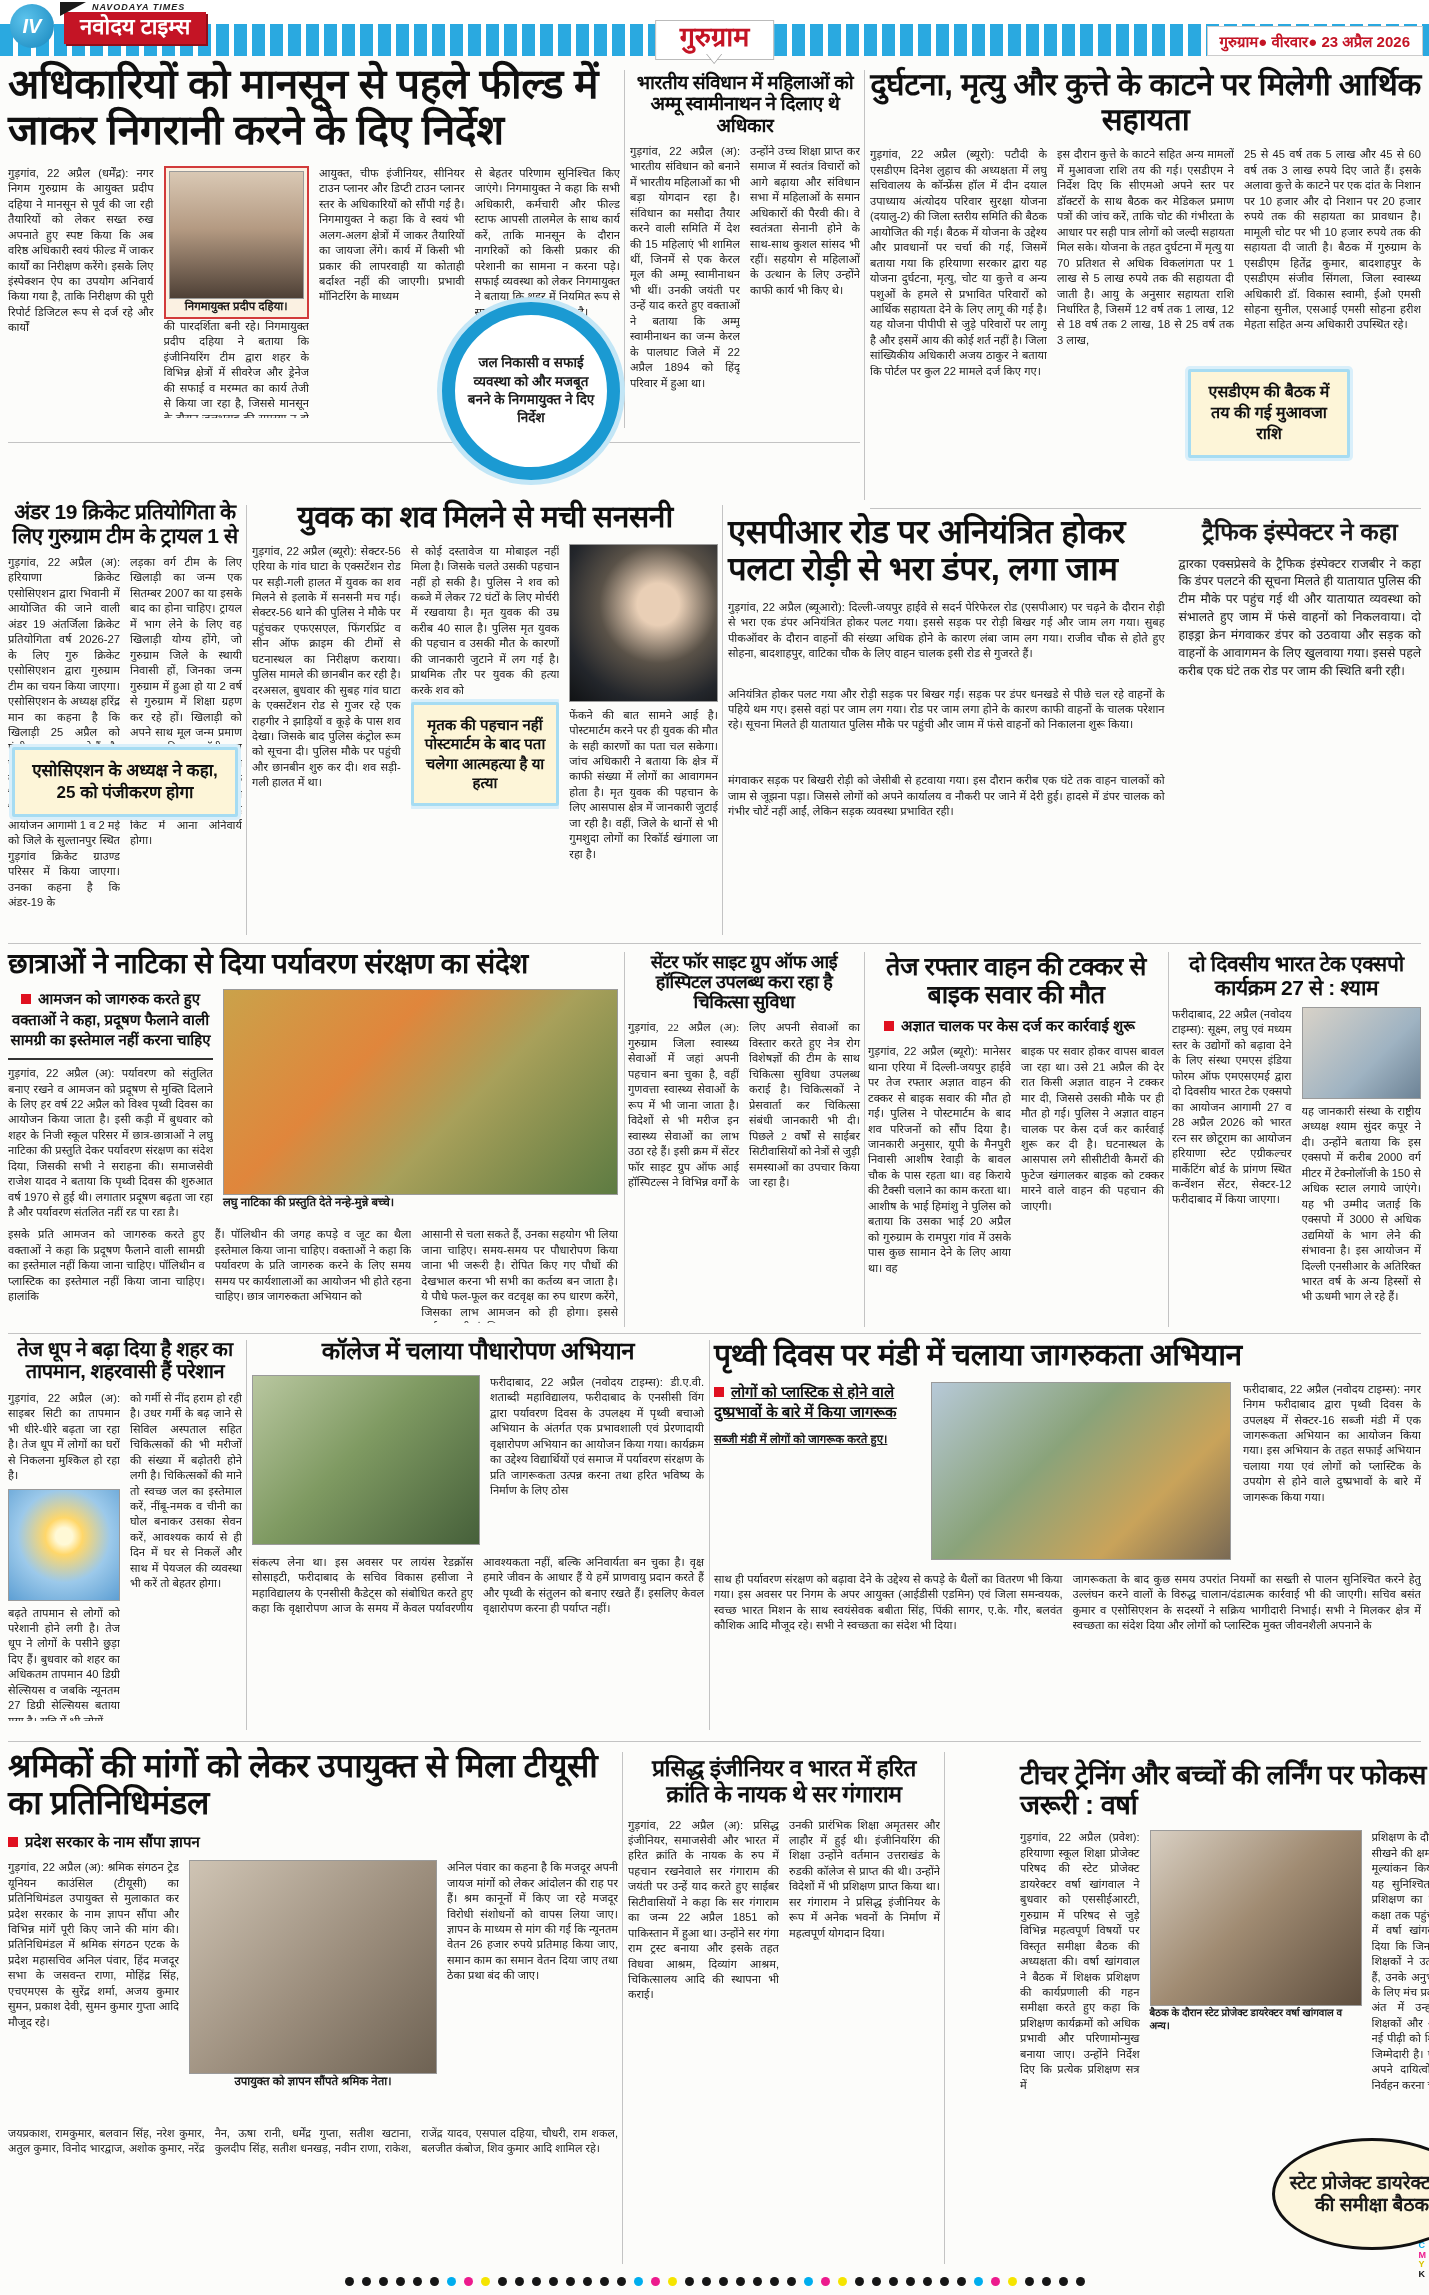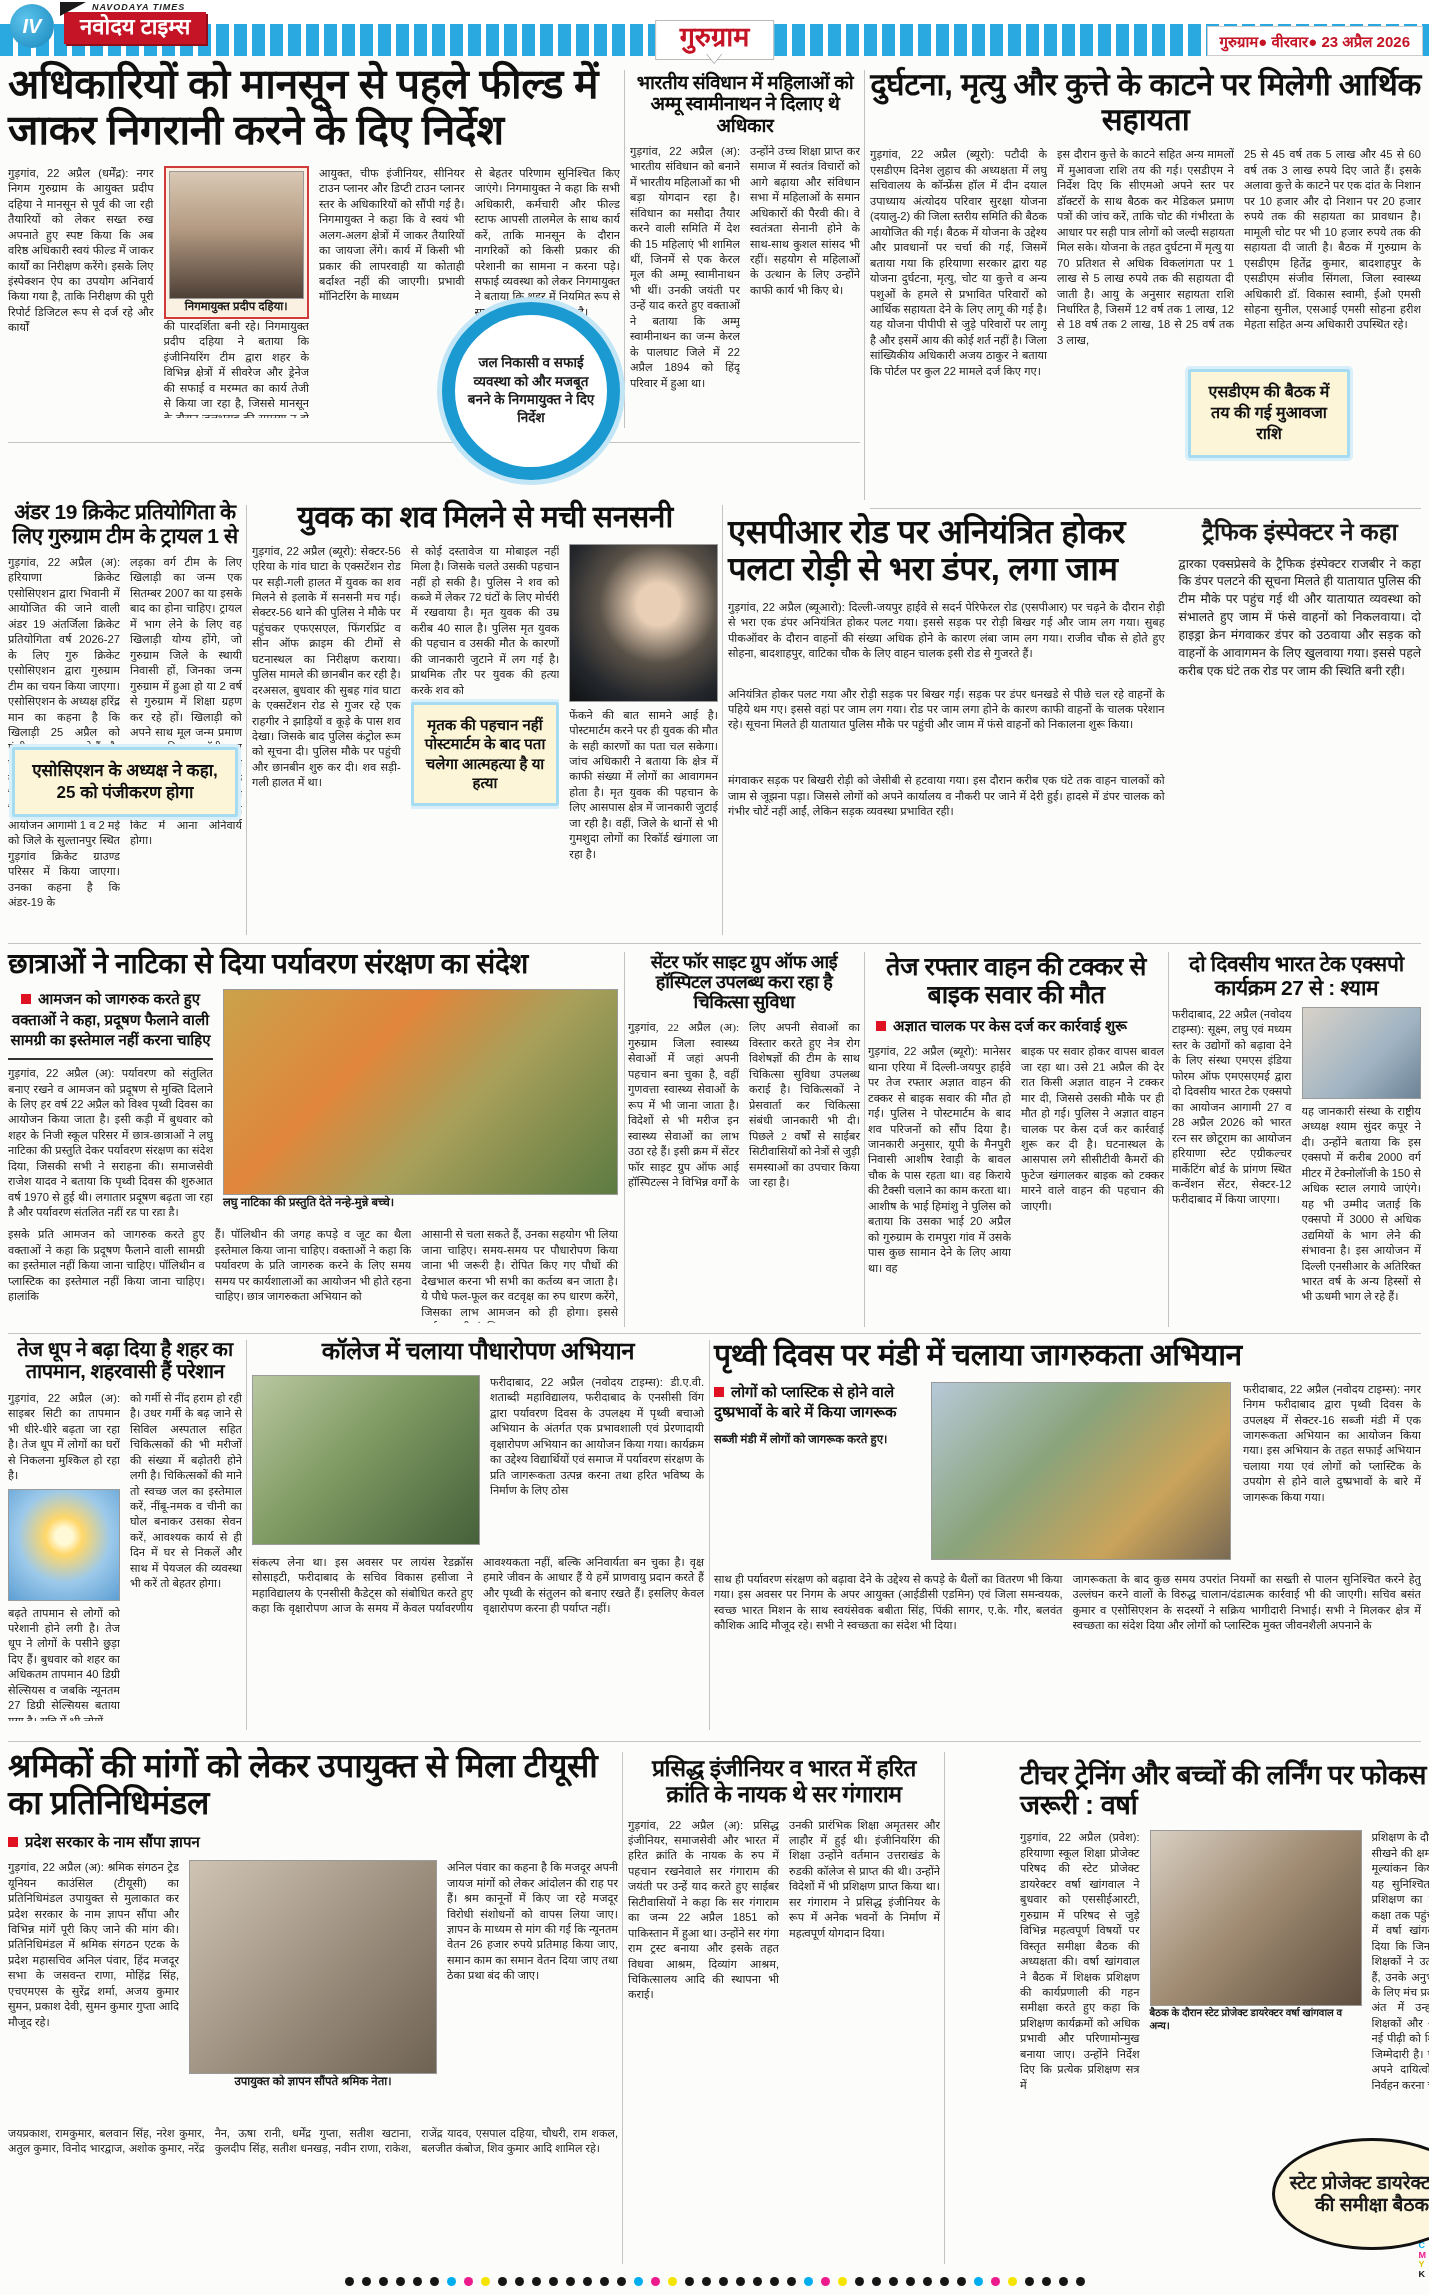--- a/index.html
+++ b/index.html
@@ -95,21 +95,21 @@
   .a11-body{height:330px;}
   .photo-sun{width:100%;height:112px;background:radial-gradient(circle at 50% 42%,#fff9d6 10%,#ffd76a 22%,#9cc9ea 55%,#5d9fd4 100%);margin:5px 0;}
   .a12{left:252px;top:1338px;width:452px;height:396px;}
   .hl-a12{font-size:24px;margin-bottom:10px;}
   .a12-mid{display:flex;gap:10px;height:172px;}
   .photo-plant{width:228px;height:170px;background:linear-gradient(135deg,#b9c7a0 0%,#7f9a62 45%,#46603a 100%);}
   .a12-bot{height:170px;column-count:2;column-gap:10px;font-size:11.2px;line-height:1.38;text-align:justify;margin-top:8px;}
   .a13{left:714px;top:1338px;width:707px;height:396px;}
   .hl-a13{font-size:30px;margin-bottom:10px;}
   .a13-mid{display:flex;gap:12px;height:182px;}
-  .a13-leftcol{width:205px;}
+  .a13-leftcol{width:205px;text-decoration:underline;}
   .photo-mandi{width:300px;height:178px;background:linear-gradient(135deg,#b7c9d8 0%,#8aa37a 40%,#c9a35a 72%,#7a6a54 100%);}
   .a13-bot{height:150px;margin-top:8px;}
   .a14{left:8px;top:1748px;width:610px;height:520px;}
   .hl-a14{font-size:33px;margin-bottom:10px;}
   .a14-mid{display:flex;gap:10px;height:258px;margin-top:8px;}
   .a14-c0{width:195px;}
   .photo-memo{width:100%;height:214px;background:linear-gradient(135deg,#cfc4b4 0%,#9b8d7c 55%,#6e6253 100%);}
   .a14-pb{width:248px;}
   .a14-names{height:128px;column-count:3;column-gap:10px;font-size:11px;line-height:1.38;text-align:justify;margin-top:8px;}
   .a15{left:628px;top:1756px;width:312px;height:510px;}
@@ -262,21 +262,21 @@
     </div>
   </section>
 
   <section class="art a8">
     <h2 class="hl hl-a8 ctr">सेंटर फॉर साइट ग्रुप ऑफ आई हॉस्पिटल उपलब्ध करा रहा है चिकित्सा सुविधा</h2>
     <div class="a8-body">गुड़गांव, 22 अप्रैल (अ): गुरुग्राम जिला स्वास्थ्य सेवाओं में जहां अपनी पहचान बना चुका है, वहीं गुणवत्ता स्वास्थ्य सेवाओं के रूप में भी जाना जाता है। विदेशों से भी मरीज इन स्वास्थ्य सेवाओं का लाभ उठा रहे हैं। इसी क्रम में सेंटर फॉर साइट ग्रुप ऑफ आई हॉस्पिटल्स ने विभिन्न वर्गों के लिए अपनी सेवाओं का विस्तार करते हुए नेत्र रोग विशेषज्ञों की टीम के साथ चिकित्सा सुविधा उपलब्ध कराई है। चिकित्सकों ने प्रेसवार्ता कर चिकित्सा संबंधी जानकारी भी दी। पिछले 2 वर्षों से साईबर सिटीवासियों को नेत्रों से जुड़ी समस्याओं का उपचार किया जा रहा है।</div>
   </section>
 
   <section class="art a9">
     <h2 class="hl hl-a9 ctr">तेज रफ्तार वाहन की टक्कर से बाइक सवार की मौत</h2>
-    <div class="subhead" style="margin:4px 8px 8px;"><span class="sq"></span><span>अज्ञात चालक पर केस दर्ज कर कार्रवाई शुरू</span></div>
+    <div class="subhead" style="margin:4px 16px 8px;"><span class="sq"></span><span>अज्ञात चालक पर केस दर्ज कर कार्रवाई शुरू</span></div>
     <div class="cols a9-body">
       <div class="col">गुड़गांव, 22 अप्रैल (ब्यूरो): मानेसर थाना एरिया में दिल्ली-जयपुर हाईवे पर तेज रफ्तार अज्ञात वाहन की टक्कर से बाइक सवार की मौत हो गई। पुलिस ने पोस्टमार्टम के बाद शव परिजनों को सौंप दिया है। जानकारी अनुसार, यूपी के मैनपुरी निवासी आशीष रेवाड़ी के बावल चौक के पास रहता था। वह किराये की टैक्सी चलाने का काम करता था। आशीष के भाई हिमांशु ने पुलिस को बताया कि उसका भाई 20 अप्रैल को गुरुग्राम के रामपुरा गांव में उसके पास कुछ सामान देने के लिए आया था। वह</div>
       <div class="col">बाइक पर सवार होकर वापस बावल जा रहा था। उसे 21 अप्रैल की देर रात किसी अज्ञात वाहन ने टक्कर मार दी, जिससे उसकी मौके पर ही मौत हो गई। पुलिस ने अज्ञात वाहन चालक पर केस दर्ज कर कार्रवाई शुरू कर दी है। घटनास्थल के आसपास लगे सीसीटीवी कैमरों की फुटेज खंगालकर बाइक को टक्कर मारने वाले वाहन की पहचान की जाएगी।</div>
     </div>
   </section>
 
   <section class="art a10">
     <h2 class="hl hl-a10 ctr">दो दिवसीय भारत टेक एक्सपो कार्यक्रम 27 से : श्याम</h2>
     <div class="cols a10-body">
       <div class="col">फरीदाबाद, 22 अप्रैल (नवोदय टाइम्स): सूक्ष्म, लघु एवं मध्यम स्तर के उद्योगों को बढ़ावा देने के लिए संस्था एमएस इंडिया फोरम ऑफ एमएसएमई द्वारा दो दिवसीय भारत टेक एक्सपो का आयोजन आगामी 27 व 28 अप्रैल 2026 को भारत रत्न सर छोटूराम का आयोजन हरियाणा स्टेट एग्रीकल्चर मार्केटिंग बोर्ड के प्रांगण स्थित कन्वेंशन सेंटर, सेक्टर-12 फरीदाबाद में किया जाएगा।</div>

